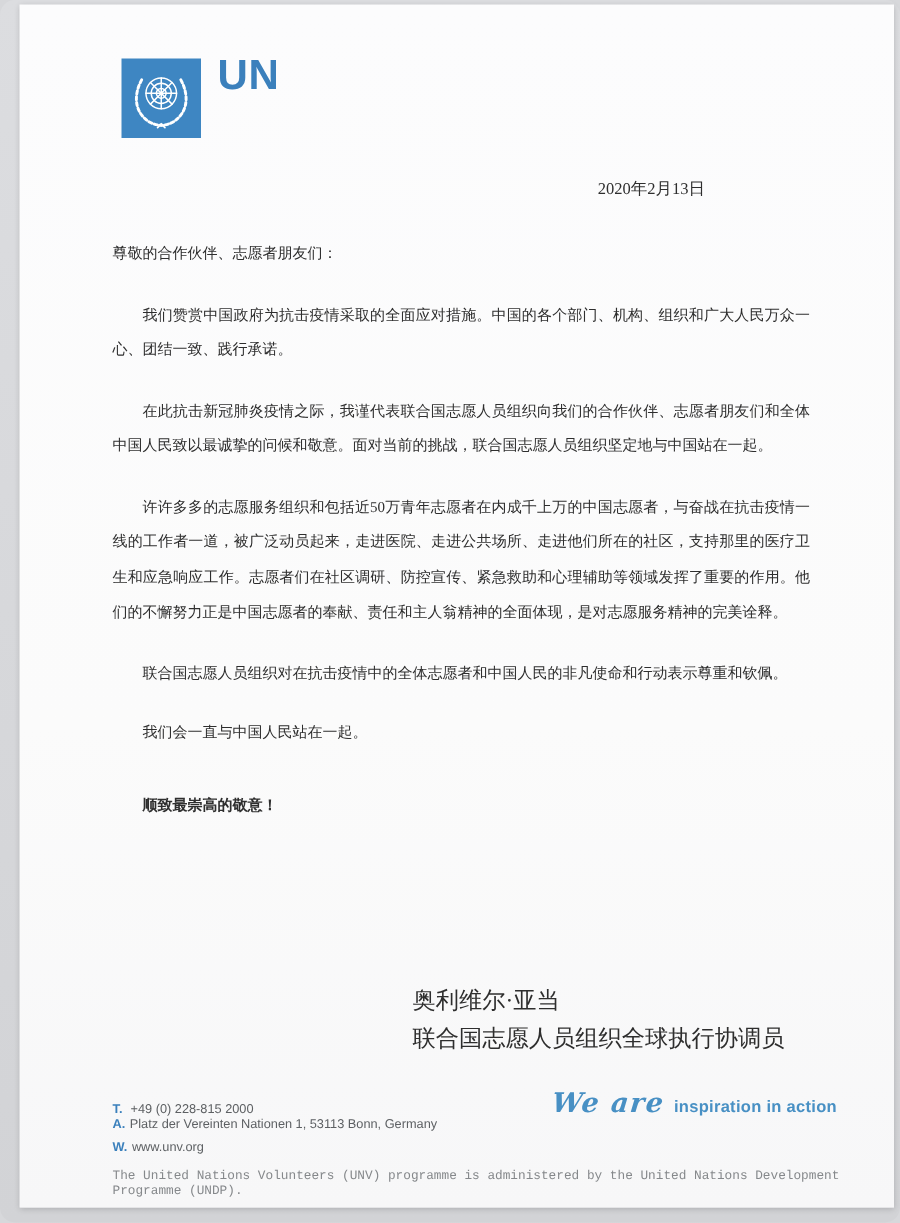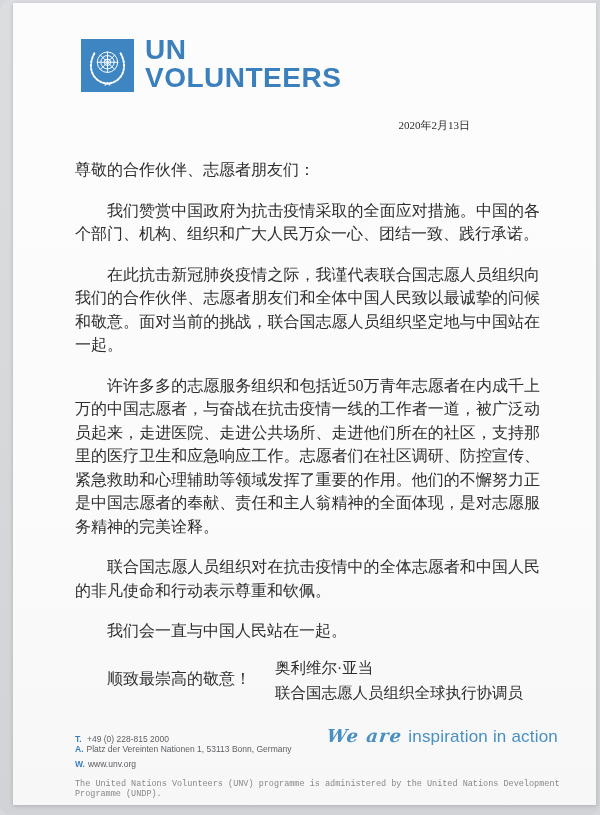--- a/index.html
+++ b/index.html
@@ -38,27 +38,27 @@
 
   
   .date-line {
     position: absolute; top: 115px; right: 126px;
     font-size: 11px; color: #2e2e2e;
   }
 
   
   .letter-body {
     position: absolute; left: 62px; right: 56px; top: 155px;
-    font-size: 16px; line-height: 23.5px; color: #2e2e2e;
+    font-size: 10px; line-height: 23.5px; color: #2e2e2e;
     text-align: justify;
   }
   .letter-body .salutation { margin-bottom: 17px; text-align: left; }
   .letter-body p.para { text-indent: 2em; margin-bottom: 17px; }
-  .letter-body p.para.standalone { margin-bottom: 24px; }
-  .letter-body p.para:last-child { margin-bottom: 12px; }
+  .letter-body p.para.standalone { margin-bottom: 24px; font-family: Liberation Mono, monospace; }
+  .letter-body p.para:last-child { margin-bottom: 12px; font-weight: bold; }
 
   
   .signature {
     position: absolute; top: 652px; right: 73px;
     font-size: 15.5px; color: #2e2e2e; text-align: left; line-height: 25px;
   }
 
   
   .footer-contacts {
     position: absolute; left: 62px; top: 731px;
@@ -72,21 +72,21 @@
     position: absolute; right: 38px; top: 722px;
     color: #4890c4; white-space: nowrap;
     font-family: "Liberation Sans", sans-serif;
   }
   .tagline .script {
     font-family: "DejaVu Serif", serif;
     font-style: italic; font-weight: bold; font-size: 18px;
     transform: skewX(-6deg); display: inline-block; margin-right: 6px;
     letter-spacing: 1px;
   }
-  .tagline .rest { font-weight: normal; font-size: 17px; letter-spacing: .2px; }
+  .tagline .rest { font-weight: bold; font-size: 11px; letter-spacing: .2px; }
   .disclaimer {
     position: absolute; left: 62px; top: 776px;
     font-family: Liberation Mono, monospace;
     font-size: 8.5px; color: #85888b;
   }
 </style>
 </head>
 <body>
 
 <div class="photo-frame">
@@ -110,21 +110,20 @@
             <path d="M14,15 C8,26 8,38 16,46 C20,50 25,52 30,52"></path>
             <path d="M46,15 C52,26 52,38 44,46 C40,50 35,52 30,52"></path>
           </g>
           <g stroke="#ffffff" fill="none" stroke-width="1.4" stroke-linecap="round">
             <path d="M27,54 L30,51 L33,54"></path>
           </g>
         </svg>
       </div>
       <div class="logo-text">
         <div>UN</div>
-        <div>VOLUNTEERS</div>
       </div>
     </div>
 
     <div class="date-line">2020年2月13日</div>
 
     <div class="letter-body">
       <p class="salutation">尊敬的合作伙伴、志愿者朋友们：</p>
       <p class="para">我们赞赏中国政府为抗击疫情采取的全面应对措施。中国的各个部门、机构、组织和广大人民万众一心、团结一致、践行承诺。</p>
       <p class="para">在此抗击新冠肺炎疫情之际，我谨代表联合国志愿人员组织向我们的合作伙伴、志愿者朋友们和全体中国人民致以最诚挚的问候和敬意。面对当前的挑战，联合国志愿人员组织坚定地与中国站在一起。</p>
       <p class="para">许许多多的志愿服务组织和包括近50万青年志愿者在内成千上万的中国志愿者，与奋战在抗击疫情一线的工作者一道，被广泛动员起来，走进医院、走进公共场所、走进他们所在的社区，支持那里的医疗卫生和应急响应工作。志愿者们在社区调研、防控宣传、紧急救助和心理辅助等领域发挥了重要的作用。他们的不懈努力正是中国志愿者的奉献、责任和主人翁精神的全面体现，是对志愿服务精神的完美诠释。</p>

